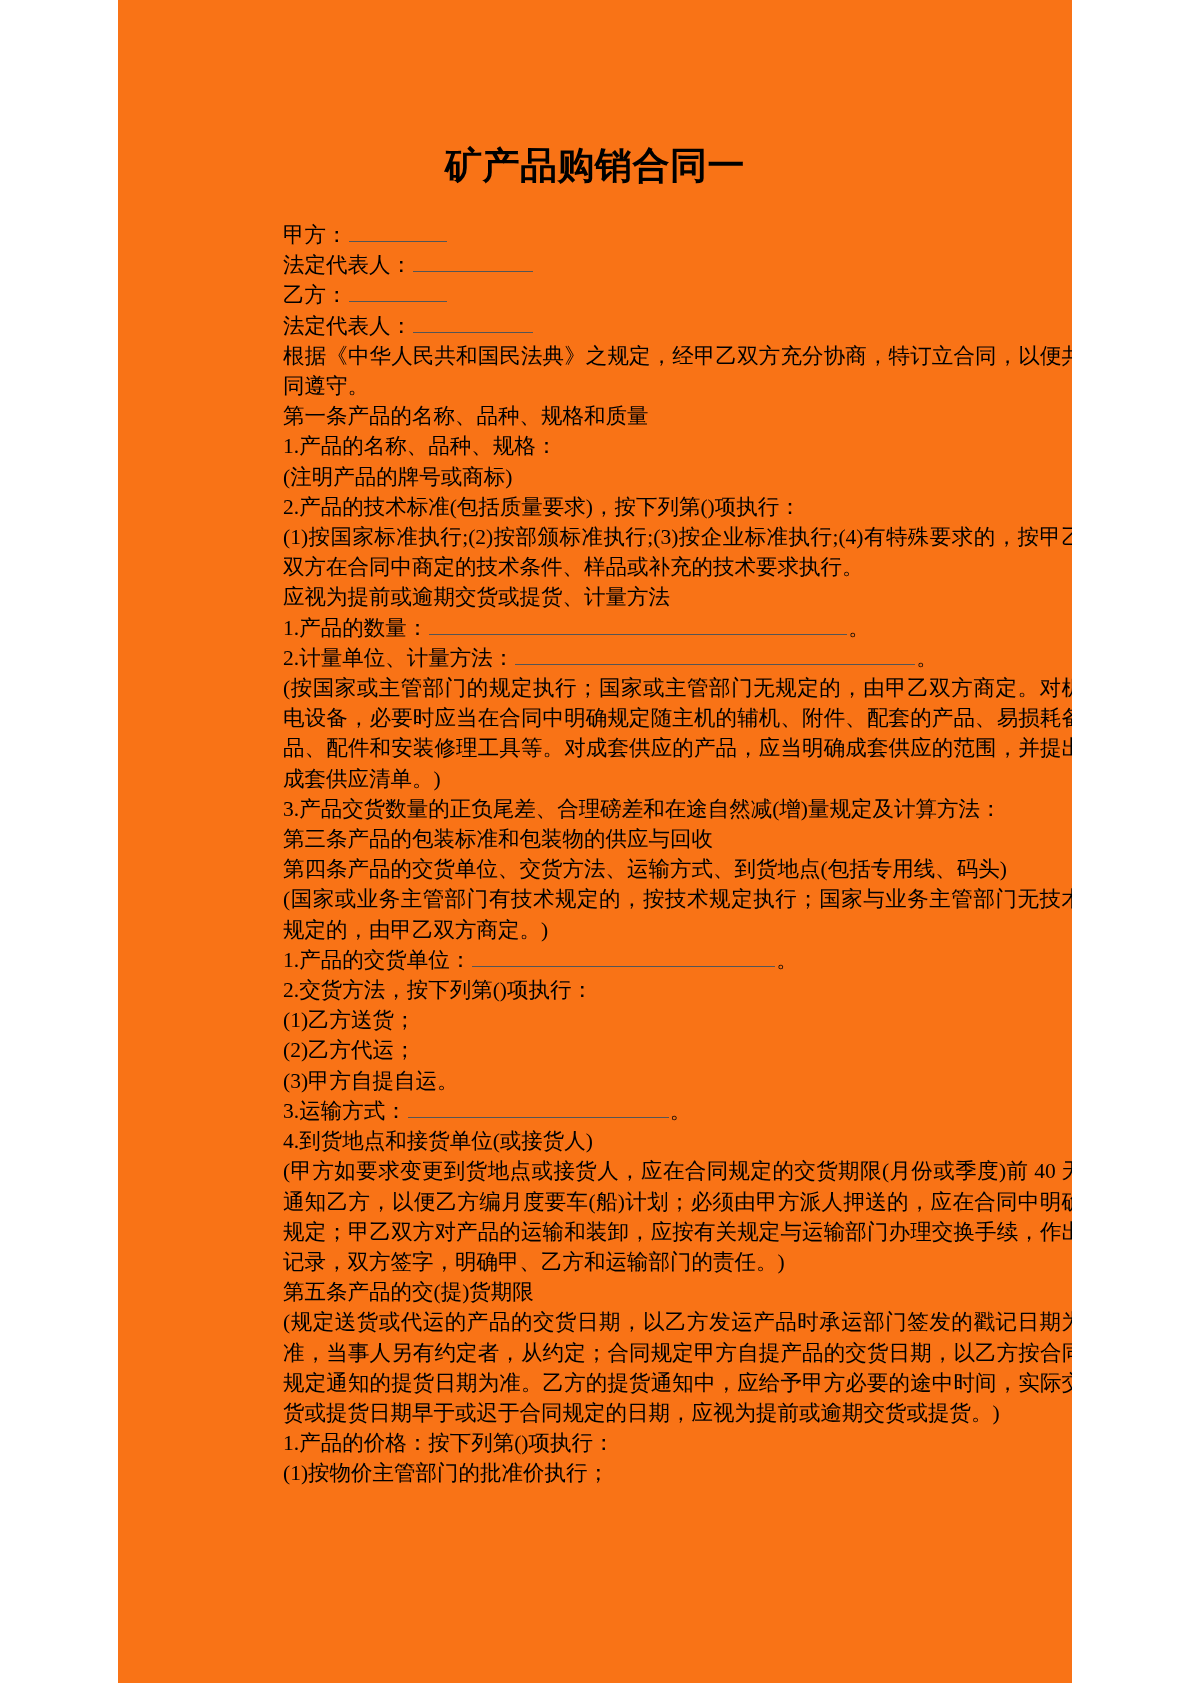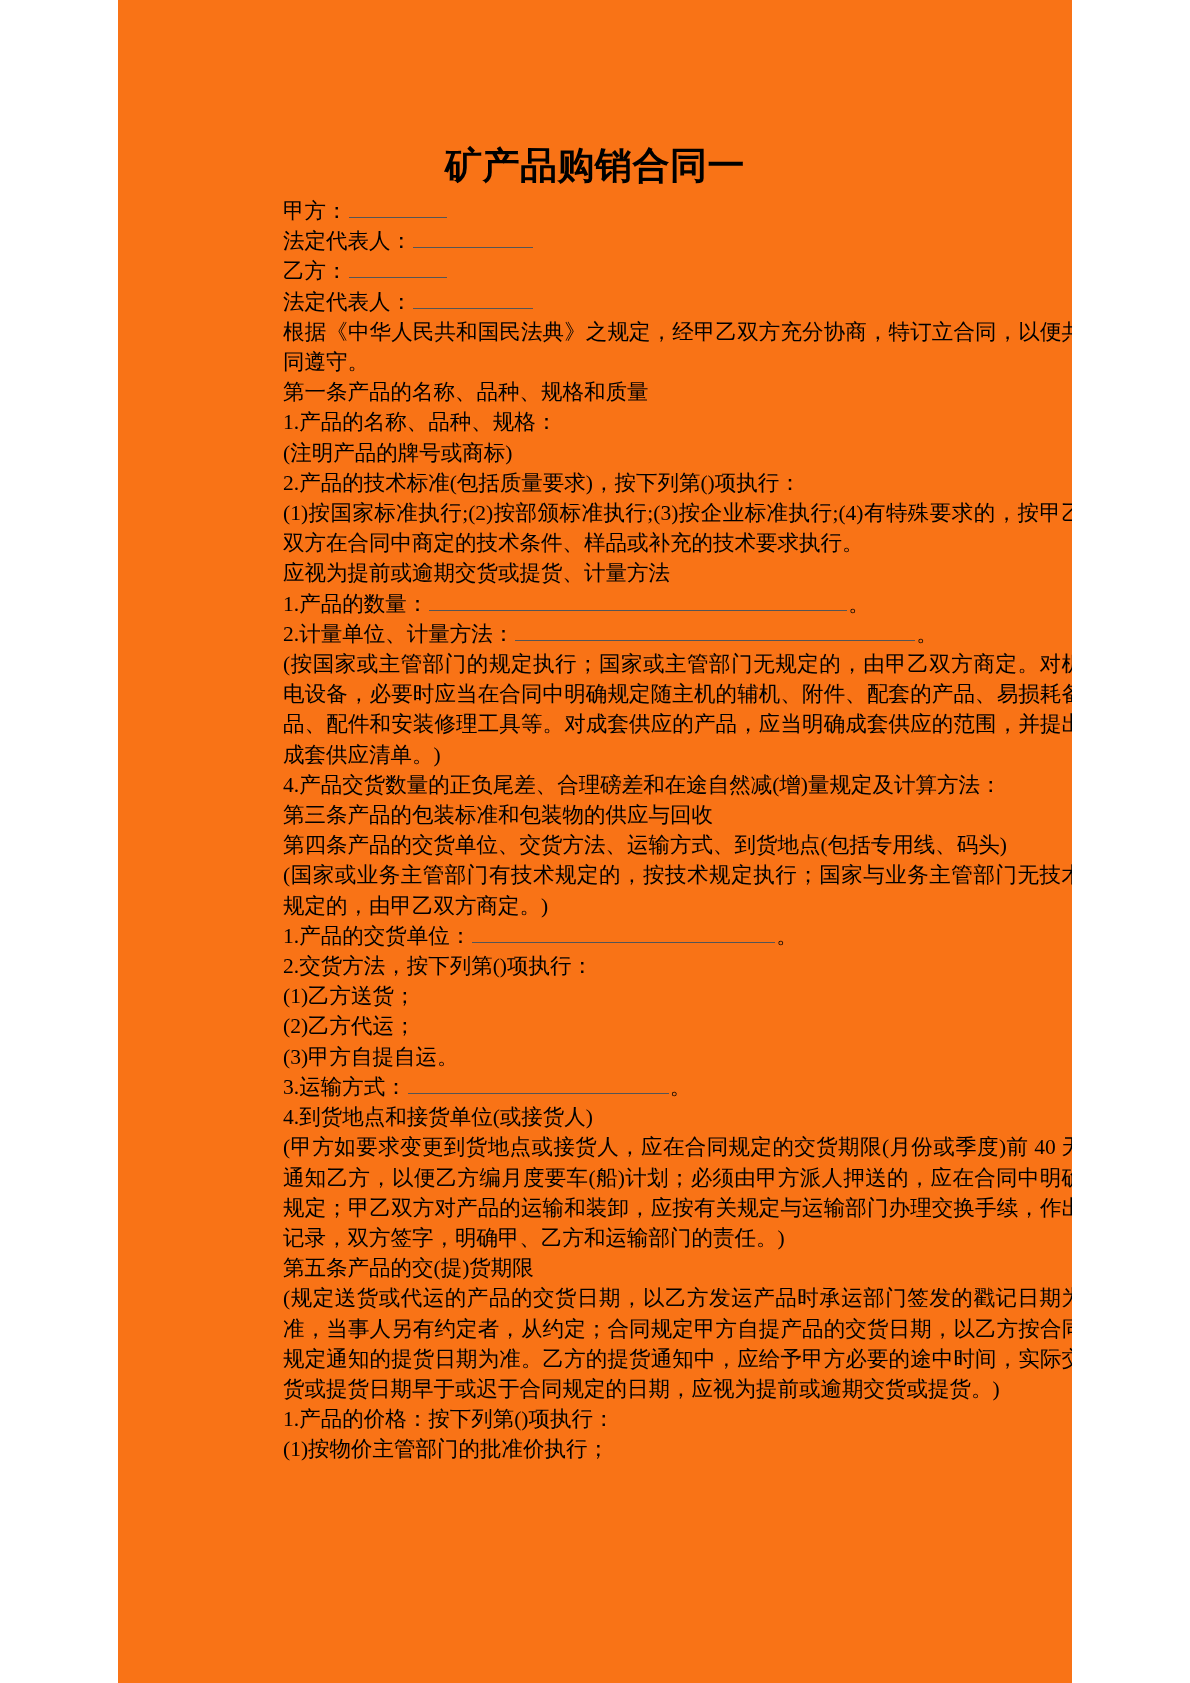--- a/index.html
+++ b/index.html
@@ -27,21 +27,21 @@
     top: 143px;
     text-align: center;
     font-size: 37px;
     font-weight: bold;
     letter-spacing: 0.5px;
     line-height: 1.25;
   }
   .body-block {
     position: absolute;
     left: 165px;
-    top: 196px;
+    top: 220px;
     width: 800px;
   }
   .line {
     font-size: 21.5px;
     line-height: 30.2px;
     white-space: normal;
     text-align: justify;
     text-justify: inter-ideograph;
     word-break: break-all;
   }
@@ -87,21 +87,21 @@
     <div class="line">2.产品的技术标准(包括质量要求)，按下列第()项执行：</div>
     <div class="line">(1)按国家标准执行;(2)按部颁标准执行;(3)按企业标准执行;(4)有特殊要求的，按甲乙双方在合同中商定的技术条件、样品或补充的技术要求执行。</div>
 
     <div class="line">应视为提前或逾期交货或提货、计量方法</div>
 
     <div class="line nowrap"><span>1.产品的数量：</span><span class="blank b-xl"></span><span>。</span></div>
 
     <div class="line nowrap"><span>2.计量单位、计量方法：</span><span class="blank b-xxl"></span><span>。</span></div>
 
     <div class="line">(按国家或主管部门的规定执行；国家或主管部门无规定的，由甲乙双方商定。对机电设备，必要时应当在合同中明确规定随主机的辅机、附件、配套的产品、易损耗备品、配件和安装修理工具等。对成套供应的产品，应当明确成套供应的范围，并提出成套供应清单。)</div>
-    <div class="line">4.产品交货数量的正负尾差、合理磅差和在途自然减(增)量规定及计算方法：</div>
+    <div class="line">3.产品交货数量的正负尾差、合理磅差和在途自然减(增)量规定及计算方法：</div>
 
     <div class="line">第三条产品的包装标准和包装物的供应与回收</div>
     <div class="line">第四条产品的交货单位、交货方法、运输方式、到货地点(包括专用线、码头)</div>
 
     <div class="line">(国家或业务主管部门有技术规定的，按技术规定执行；国家与业务主管部门无技术规定的，由甲乙双方商定。)</div>
 
     <div class="line nowrap"><span>1.产品的交货单位：</span><span class="blank b-lg"></span><span>。</span></div>
 
     <div class="line">2.交货方法，按下列第()项执行：</div>
     <div class="line">(1)乙方送货；</div>

